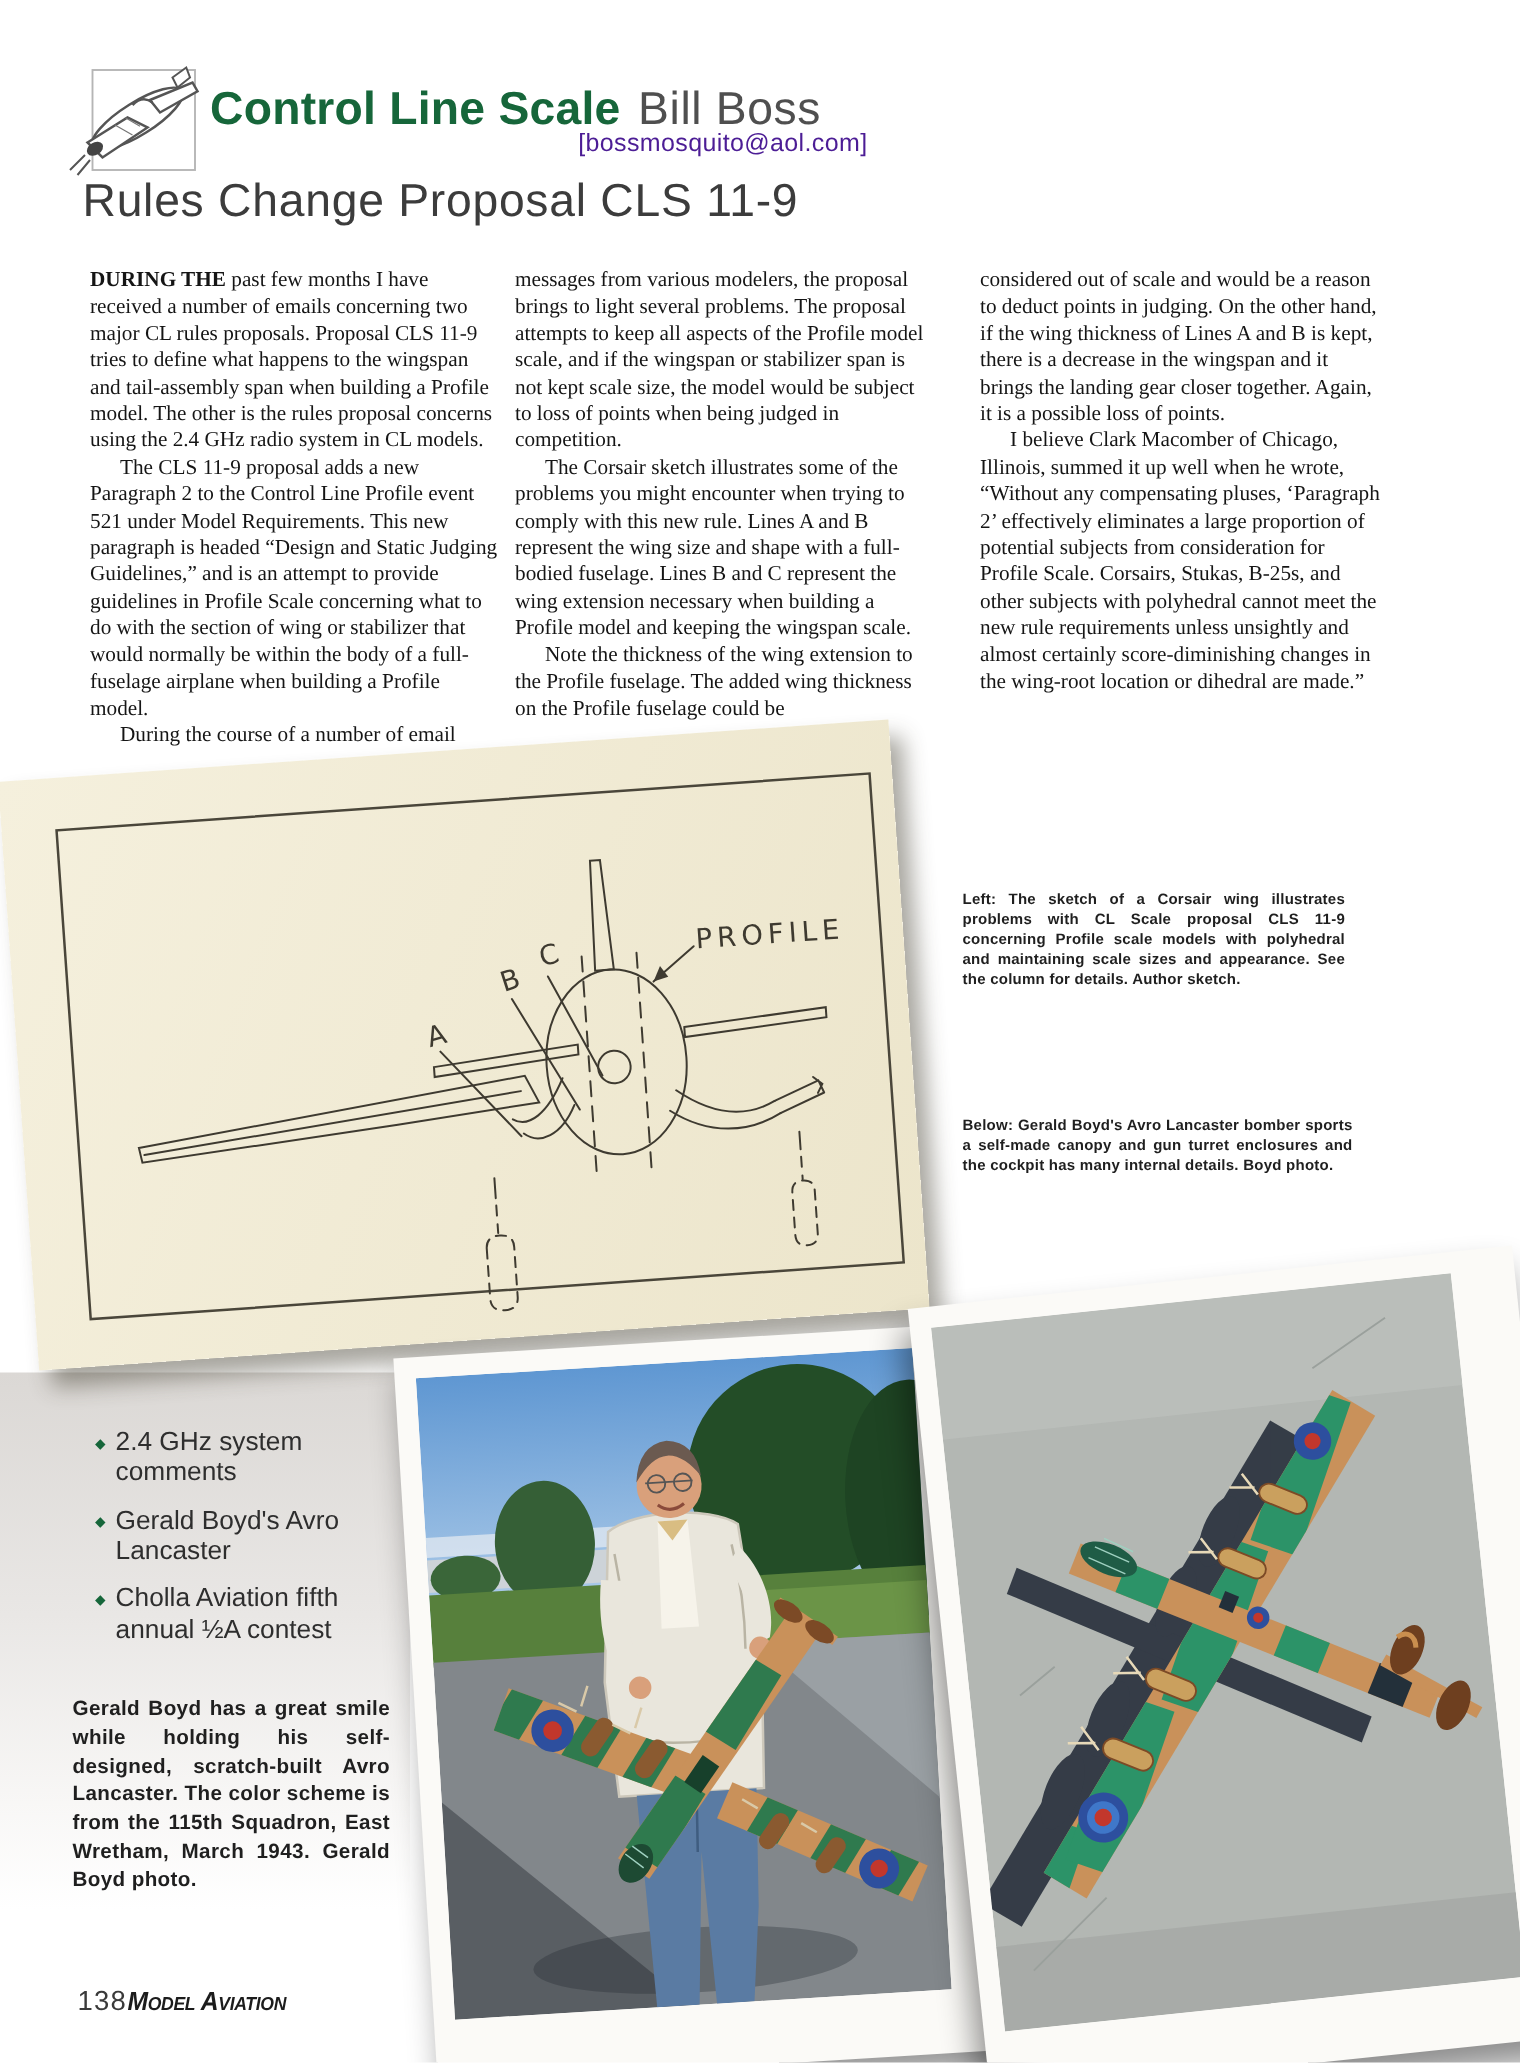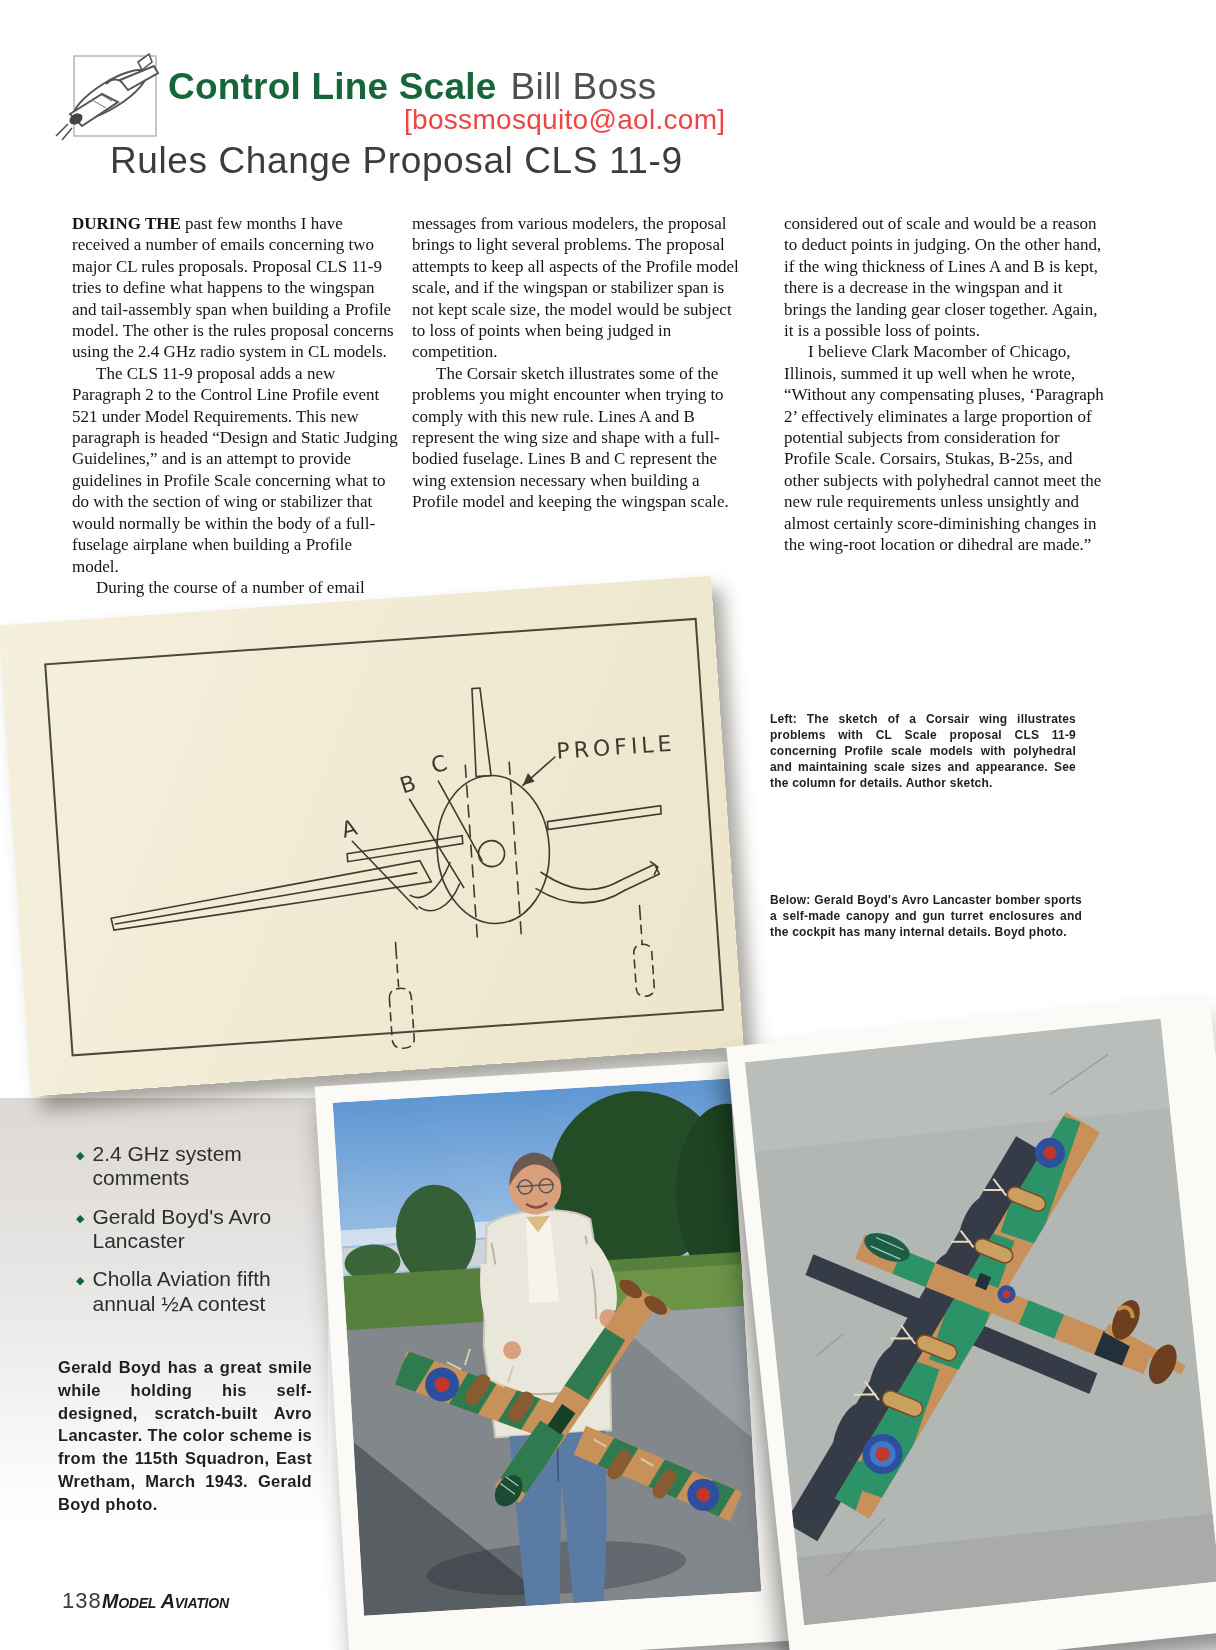--- a/index.html
+++ b/index.html
@@ -4,22 +4,22 @@
 <style>
   html,body{margin:0;padding:0;background:#ffffff;}
   body{width:1216px;height:1650px;position:relative;overflow:hidden;
        font-family:"Liberation Sans",sans-serif;-webkit-font-smoothing:antialiased;}
   .abs{position:absolute;}
 
   
   .masthead{left:168px;top:66px;white-space:nowrap;}
   .col-title{font-size:37px;font-weight:bold;color:var(--accent_green,#16663a);letter-spacing:.2px;margin-top:32px;}
   .author{font-size:37px;font-weight:400;color:#4f4f4f;margin-left:14px;letter-spacing:.5px;margin-top:22px;}
-  .email{left:404px;top:104px;width:290px;text-align:right;font-size:28px;color:#ef4444;letter-spacing:.3px;}
-  .page-title{left:66px;top:140px;font-size:37px;font-weight:300;color:var(--title_gray,#3c3c3c);letter-spacing:.6px;margin-left:44px;}
+  .email{left:404px;top:104px;width:290px;text-align:right;font-size:20px;color:#4c1d95;letter-spacing:.3px;}
+  .page-title{left:66px;top:140px;font-size:37px;font-weight:300;color:var(--title_gray,#3c3c3c);letter-spacing:.6px;}
 
   
   .col{top:213px;font-family:"Liberation Serif",serif;font-size:17px;line-height:1.26;
        color:var(--body_text,#151515);text-align:left;}
   .col p{margin:0;}
   .col p.indent{text-indent:24px;}
   .lead{font-weight:bold;}
   .c1{left:72px;width:328px;}
   .c2{left:412px;width:333px;}
   .c3{left:784px;width:322px;}
@@ -81,20 +81,21 @@
 <div class="abs page-title">Rules Change Proposal CLS 11-9</div>
 
 <div class="abs col c1">
   <p><span class="lead">DURING THE</span><span> past few months I have received a number of emails concerning two major CL rules proposals. Proposal CLS 11-9 tries to define what happens to the wingspan and tail-assembly span when building a Profile model. The other is the rules proposal concerns using the 2.4 GHz radio system in CL models.</span></p>
   <p class="indent">The CLS 11-9 proposal adds a new Paragraph 2 to the Control Line Profile event 521 under Model Requirements. This new paragraph is headed “Design and Static Judging Guidelines,” and is an attempt to provide guidelines in Profile Scale concerning what to do with the section of wing or stabilizer that would normally be within the body of a full-fuselage airplane when building a Profile model.</p>
   <p class="indent">During the course of a number of email</p>
 </div>
 <div class="abs col c2">
   <p>messages from various modelers, the proposal brings to light several problems. The proposal attempts to keep all aspects of the Profile model scale, and if the wingspan or stabilizer span is not kept scale size, the model would be subject to loss of points when being judged in competition.</p>
   <p class="indent">The Corsair sketch illustrates some of the problems you might encounter when trying to comply with this new rule. Lines A and B represent the wing size and shape with a full-bodied fuselage. Lines B and C represent the wing extension necessary when building a Profile model and keeping the wingspan scale.</p>
+  <p class="indent">Note the thickness of the wing extension to the Profile fuselage. The added wing thickness on the Profile fuselage could be</p>
 </div>
 <div class="abs col c3">
   <p>considered out of scale and would be a reason to deduct points in judging. On the other hand, if the wing thickness of Lines A and B is kept, there is a decrease in the wingspan and it brings the landing gear closer together. Again, it is a possible loss of points.</p>
   <p class="indent">I believe Clark Macomber of Chicago, Illinois, summed it up well when he wrote, “Without any compensating pluses, ‘Paragraph 2’ effectively eliminates a large proportion of potential subjects from consideration for Profile Scale. Corsairs, Stukas, B-25s, and other subjects with polyhedral cannot meet the new rule requirements unless unsightly and almost certainly score-diminishing changes in the wing-root location or dihedral are made.”</p>
 </div>
 
 <div class="abs band"></div>
 
 <div class="abs sketch-paper">
   <svg width="714" height="472" viewBox="0 0 714 472">

